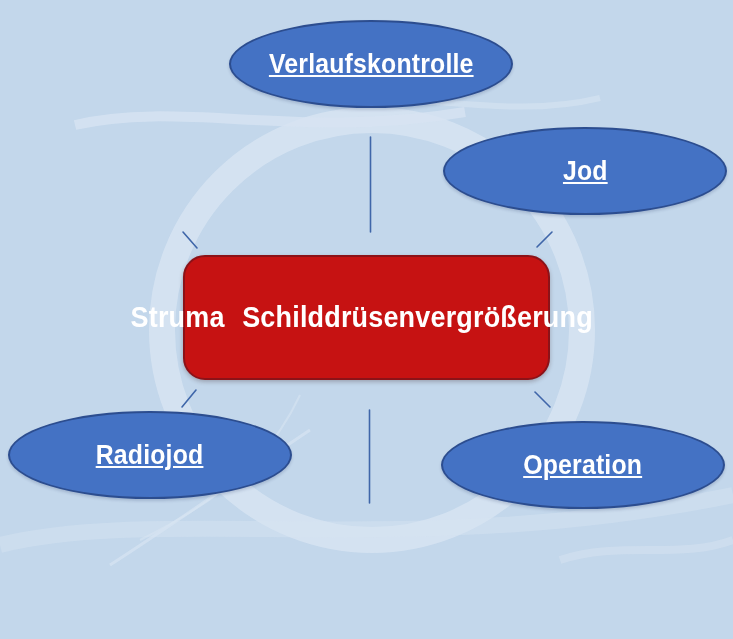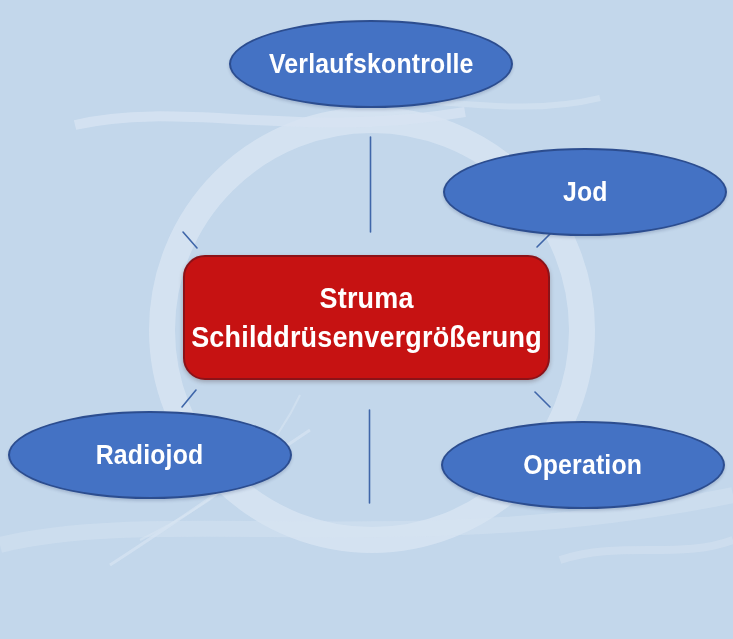--- a/index.html
+++ b/index.html
@@ -24,20 +24,21 @@
     pointer-events: none;
   }
   .node {
     position: absolute;
     display: flex;
     align-items: center;
     justify-content: center;
     text-align: left;
     color: #ffffff;
     box-sizing: border-box;
+    text-decoration: underline;
   }
   .ellipse {
     width: 284px;
     height: 88px;
     border-radius: 50%;
     background: #4472c4;
     border: 2px solid #2c4d8f;
     box-shadow: 0 2px 3px rgba(20, 40, 90, 0.18);
   }
   .ellipse .lbl {
@@ -47,36 +48,36 @@
     font-weight: 700;
     letter-spacing: 0.2px;
     line-height: 1.2;
     white-space: nowrap;
   }
   .ellipse .lbl .ln {
     display: block;
   }
   .n-top        { left: 229px; top: 20px;  }
   .n-upperleft  { left: 8px;   top: 132px; }
-  .n-upperright { left: 443px; top: 148px; }
+  .n-upperright { left: 443px; top: 127px; }
   .n-lowerleft  { left: 8px;   top: 411px; }
   .n-lowerright { left: 441px; top: 421px; }
   .n-bottom     { left: 228px; top: 532px; }
   .center-box {
     position: absolute;
     left: 183px;
     top: 255px;
     width: 367px;
     height: 125px;
     border-radius: 22px;
     background: #c61212;
     border: 2px solid #8c1218;
     box-sizing: border-box;
     display: flex;
-    flex-direction: column;
+    flex-direction: row;
     align-items: center;
     justify-content: center;
     color: #ffffff;
     box-shadow: 0 2px 4px rgba(40, 10, 10, 0.25);
   }
   .center-box .ln {
     display: block;
     transform: scaleX(0.93);
     font-size: 29px;
     font-weight: 700;

